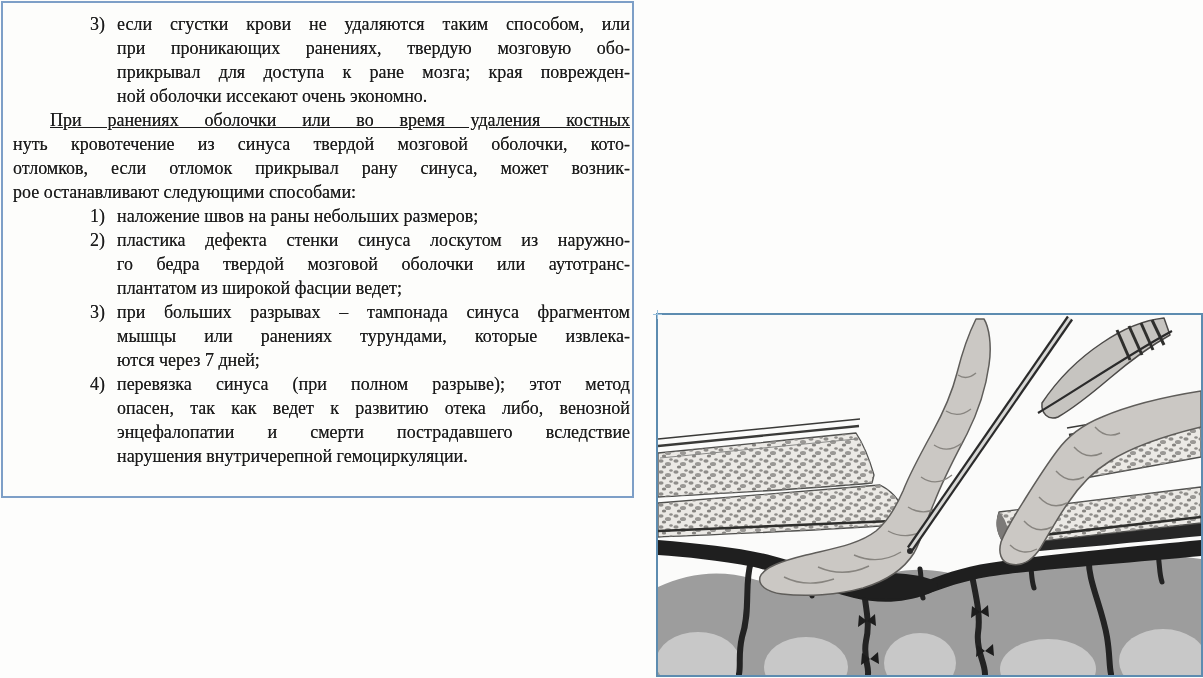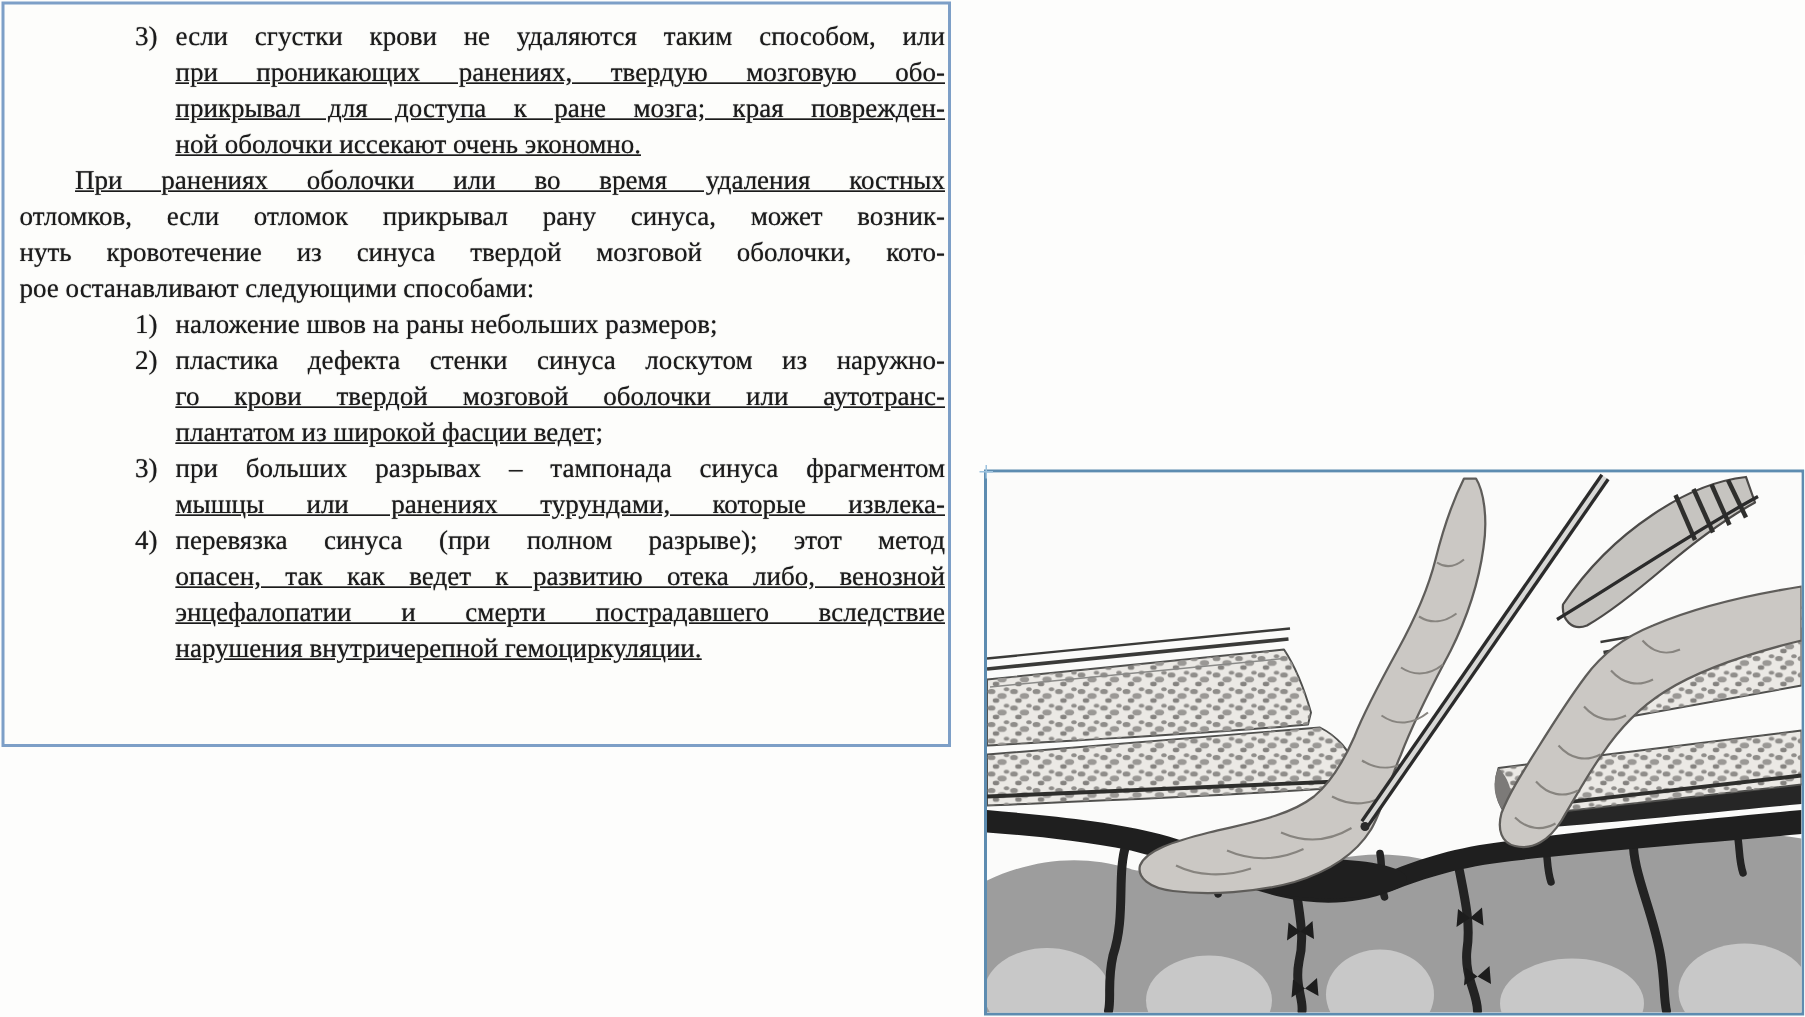--- a/index.html
+++ b/index.html
@@ -8,21 +8,21 @@
 
   
   #text-frame{position:absolute;left:1px;top:1px;width:633px;height:497px;
               box-sizing:border-box;border:2px solid var(--frame1,#7d9fc7);
               background:#fdfdfb;}
   #text-content{position:absolute;left:10px;right:2px;top:9px;}
   .line{font-size:18px;line-height:24px;color:#1b1b1b;
         text-shadow:0 0 .6px rgba(20,20,20,.75);white-space:normal;}
   .j{text-align:justify;text-align-last:justify;}
   .li-first{padding-left:77px;}
-  .li-wrap{padding-left:104px;text-decoration:underline;}
+  .li-wrap{padding-left:104px;}
   .p-first{padding-left:37px;text-decoration:underline;}
   .num{display:inline-block;width:27px;}
 
   
   #figure-frame{position:absolute;left:656px;top:313px;width:547px;height:364px;
                 box-sizing:border-box;border:2px solid var(--frame2,#5d8cb0);
                 background:#fbfbfa;}
   #figure-frame svg{display:block;}
   #corner-mark{position:absolute;left:-5px;top:-5px;width:9px;height:9px;pointer-events:none;}
   #corner-mark:before,#corner-mark:after{content:"";position:absolute;background:#9cc2de;}
@@ -34,29 +34,30 @@
 
 <div id="page">
 
   <div id="text-frame">
     <div id="text-content">
         <div class="line j li-first"><span class="num">3)</span>если сгустки крови не удаляются таким способом, или</div>
         <div class="line j li-wrap">при проникающих ранениях, твердую мозговую обо-</div>
         <div class="line j li-wrap">прикрывал для доступа к ране мозга; края поврежден-</div>
         <div class="line li-wrap">ной оболочки иссекают очень экономно.</div>
         <div class="line j p-first">При ранениях оболочки или во время удаления костных</div>
+        <div class="line j">нуть кровотечение из синуса твердой мозговой оболочки, кото-</div>
         <div class="line j">отломков, если отломок прикрывал рану синуса, может возник-</div>
-        <div class="line j">нуть кровотечение из синуса твердой мозговой оболочки, кото-</div>
         <div class="line">рое останавливают следующими способами:</div>
         <div class="line li-first"><span class="num">1)</span>наложение швов на раны небольших размеров;</div>
         <div class="line j li-first"><span class="num">2)</span>пластика дефекта стенки синуса лоскутом из наружно-</div>
-        <div class="line j li-wrap">го крови твердой мозговой оболочки или аутотранс-</div>
+        <div class="line j li-wrap">го бедра твердой мозговой оболочки или аутотранс-</div>
         <div class="line li-wrap">плантатом из широкой фасции ведет;</div>
         <div class="line j li-first"><span class="num">3)</span>при больших разрывах – тампонада синуса фрагментом</div>
         <div class="line j li-wrap">мышцы или ранениях турундами, которые извлека-</div>
+        <div class="line li-wrap">ются через 7 дней;</div>
         <div class="line j li-first"><span class="num">4)</span>перевязка синуса (при полном разрыве); этот метод</div>
         <div class="line j li-wrap">опасен, так как ведет к развитию отека либо, венозной</div>
         <div class="line j li-wrap">энцефалопатии и смерти пострадавшего вследствие</div>
         <div class="line li-wrap">нарушения внутричерепной гемоциркуляции.</div>
       </div>
   </div>
 
   <div id="figure-frame" aria-label="tamponade-of-dural-sinus-with-muscle-fragment-illustration">
     <div id="corner-mark"></div>
 

